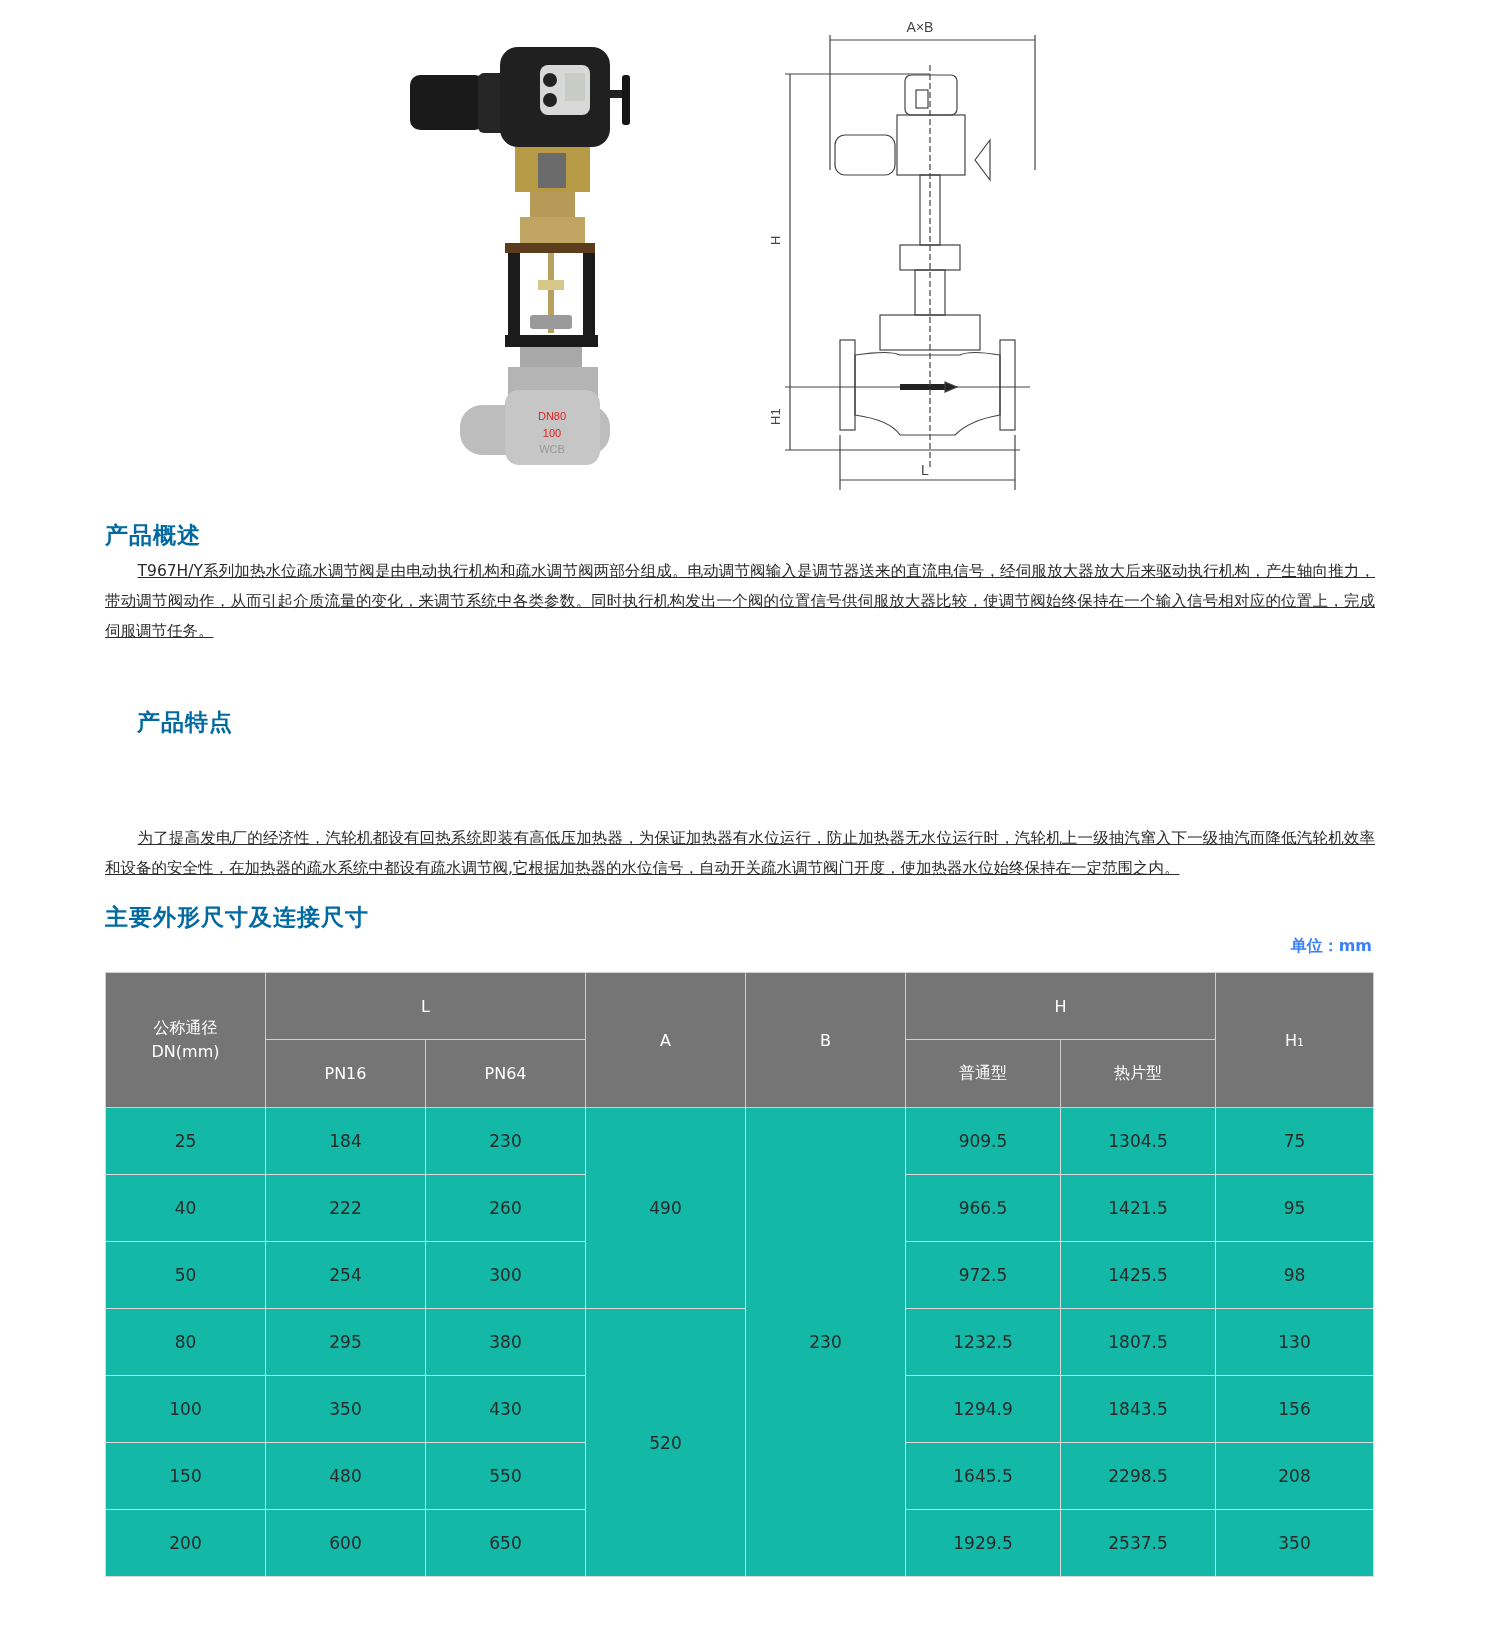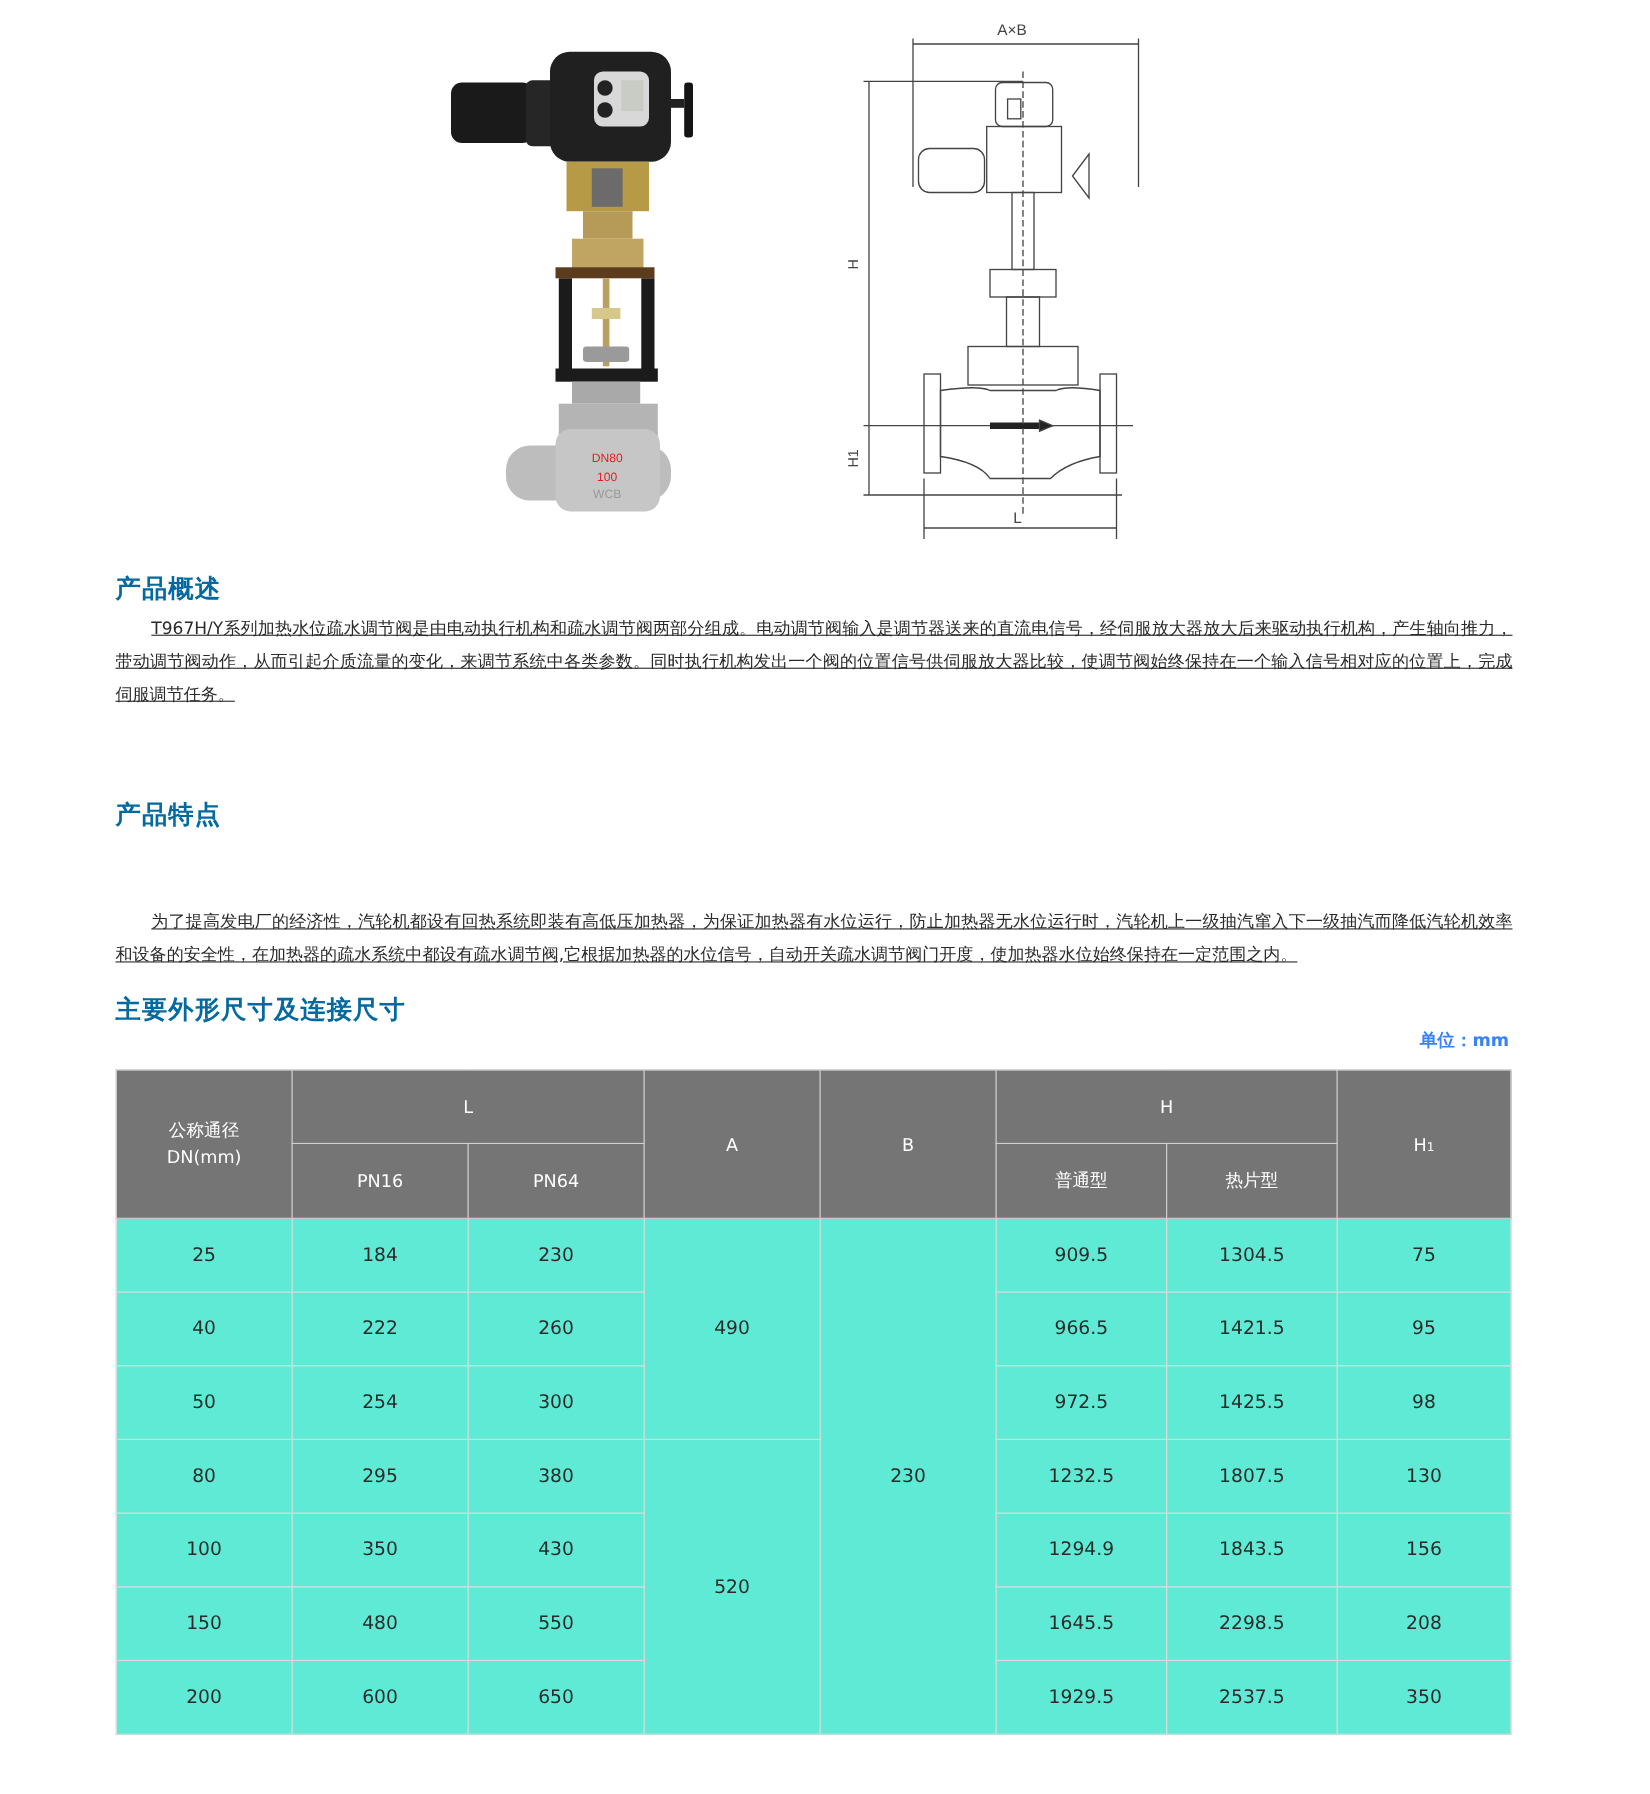--- a/index.html
+++ b/index.html
@@ -24,21 +24,21 @@
 
   table.spec {
     position: absolute; left: 105px; top: 972px; width: 1268px;
     border-collapse: collapse; table-layout: fixed;
   }
   table.spec th {
     background: #757575; color: #ffffff; font-weight: normal; font-size: 16px;
     border: 1.5px solid #cfcfcf; text-align: center; vertical-align: middle; padding: 0;
   }
   table.spec td {
-    background: #5eead4; color: #2a2a2a; font-size: 17px; text-align: center; vertical-align: middle;
+    background: #14b8a6; color: #2a2a2a; font-size: 17px; text-align: center; vertical-align: middle;
     border: 1.5px solid #dadada; height: 66px; padding: 0;
   }
   table.spec tr.h1 th { height: 66px; }
   table.spec tr.h2 th { height: 67px; }
   .hdr-multi { line-height: 24px; }
   sub.small { font-size: 11px; vertical-align: baseline; }
 </style>
 </head>
 <body>
 
@@ -118,21 +118,21 @@
     <line x1="70" y1="425" x2="70" y2="480"></line>
     <line x1="245" y1="425" x2="245" y2="480"></line>
     <line x1="70" y1="470" x2="245" y2="470"></line>
     <text x="155" y="465" font-size="14" fill="#444" stroke="none" text-anchor="middle" font-family="Liberation Sans, sans-serif">L</text>
   </svg>
 </div>
 
 <h2 class="section-title" style="top:520px;">产品概述</h2>
 <p class="section-body" style="top:556px;">T967H/Y系列加热水位疏水调节阀是由电动执行机构和疏水调节阀两部分组成。电动调节阀输入是调节器送来的直流电信号，经伺服放大器放大后来驱动执行机构，产生轴向推力，带动调节阀动作，从而引起介质流量的变化，来调节系统中各类参数。同时执行机构发出一个阀的位置信号供伺服放大器比较，使调节阀始终保持在一个输入信号相对应的位置上，完成伺服调节任务。</p>
 
-<h2 class="section-title" style="top:725px;">产品特点</h2>
+<h2 class="section-title" style="top:707px;margin-left:32px;">产品特点</h2>
 <p class="section-body" style="top:776px;margin-top:47px;">为了提高发电厂的经济性，汽轮机都设有回热系统即装有高低压加热器，为保证加热器有水位运行，防止加热器无水位运行时，汽轮机上一级抽汽窜入下一级抽汽而降低汽轮机效率和设备的安全性，在加热器的疏水系统中都设有疏水调节阀,它根据加热器的水位信号，自动开关疏水调节阀门开度，使加热器水位始终保持在一定范围之内。</p>
 
 <h2 class="section-title" style="top:902px;text-align:center;">主要外形尺寸及连接尺寸</h2>
 <div class="unit-label">单位：mm</div>
 
 <table class="spec">
   <colgroup>
     <col style="width:160px">
       <col style="width:160px">
       <col style="width:160px">

